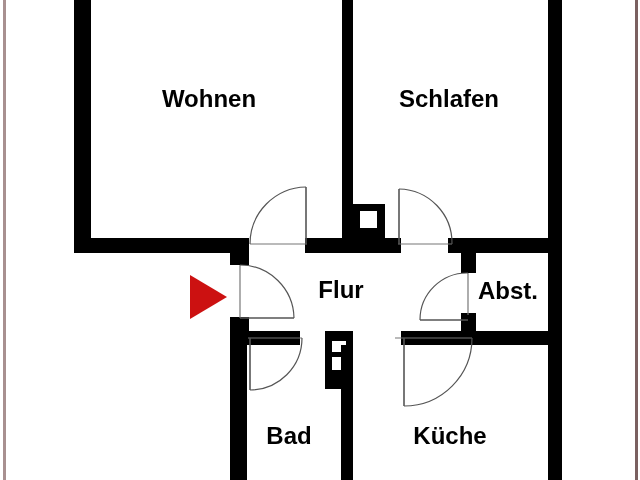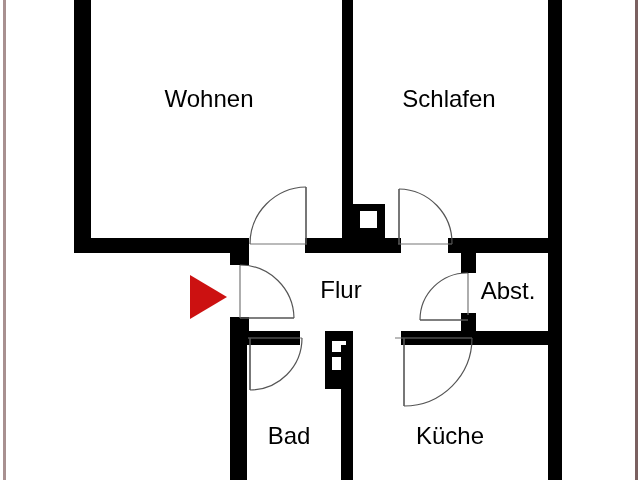--- a/index.html
+++ b/index.html
@@ -11,20 +11,21 @@
     width: 640px;
     height: 480px;
     overflow: hidden;
     font-family: "Liberation Sans", sans-serif;
   }
   #floorplan-root {
     position: relative;
     width: 640px;
     height: 480px;
     background: #86efac;
+    font-weight: bold;
   }
   #plan-svg {
     position: absolute;
     left: 0;
     top: 0;
     width: 640px;
     height: 480px;
     display: block;
   }
   .room-label {

